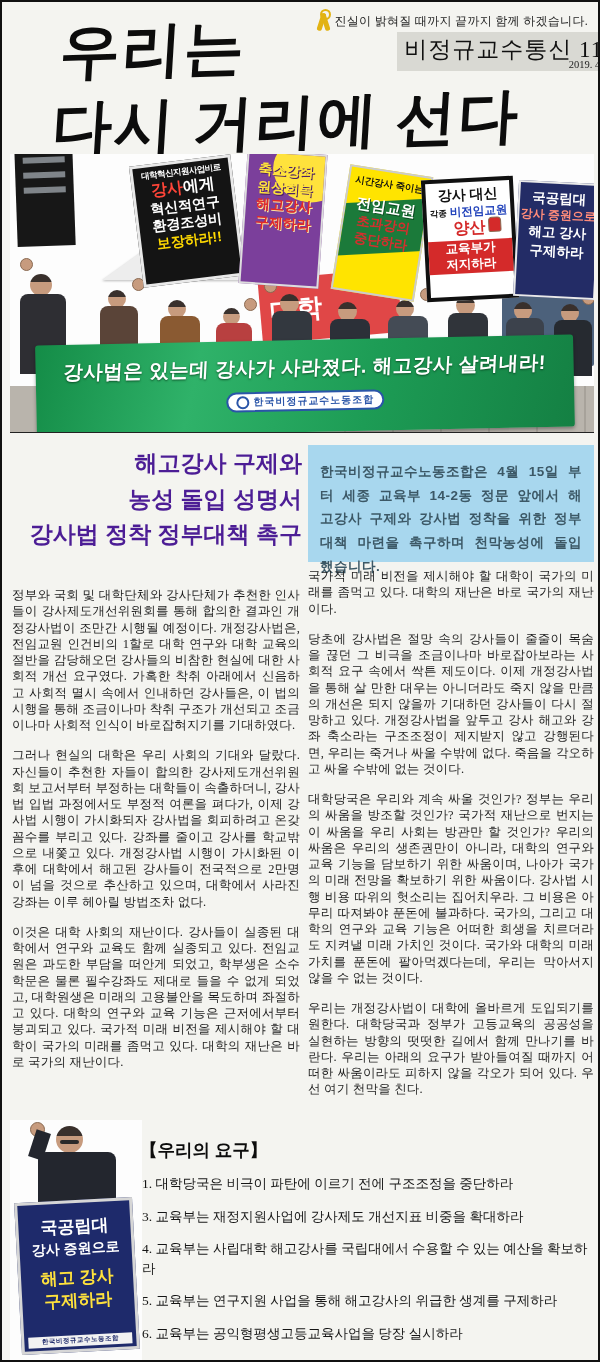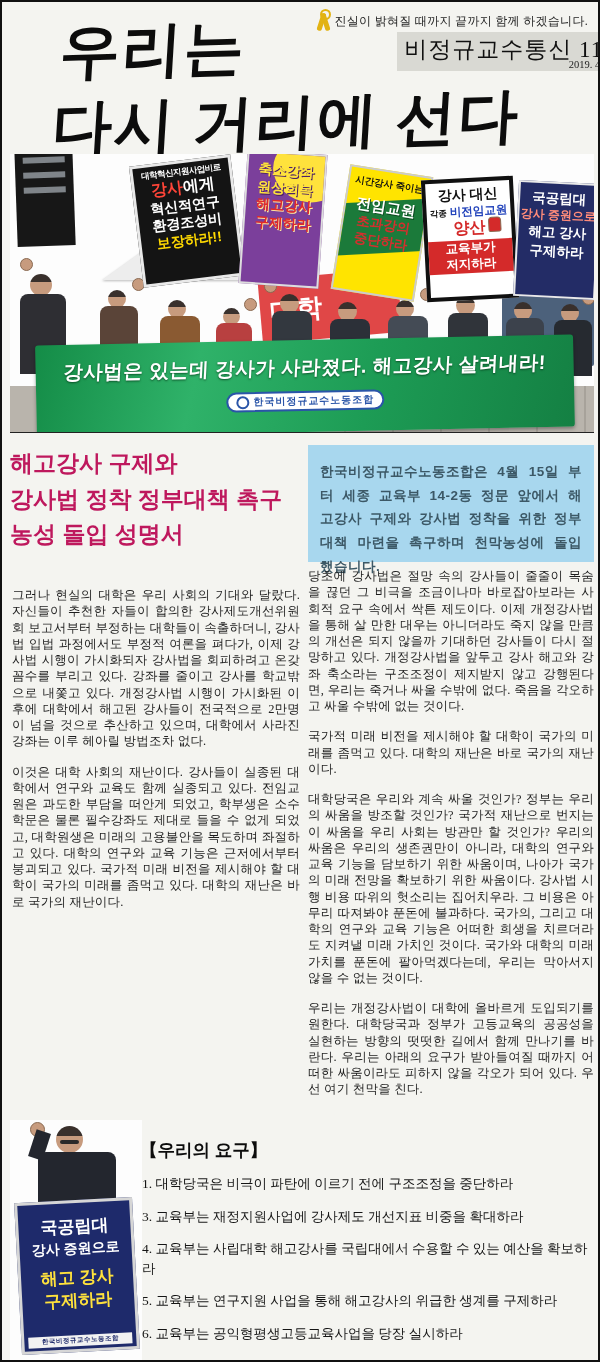--- a/index.html
+++ b/index.html
@@ -75,22 +75,22 @@
   .fist{position:absolute; width:11px; height:11px; border-radius:50%; background:#c79b7e; border:1px solid #8a6a52;}
   
   .gbanner{position:absolute; left:26px; top:186px; width:538px; height:92px; transform:rotate(-1.2deg);
       background:linear-gradient(104deg,#148c47,#2fb269 30%,#1d9c55 62%,#148043); border-radius:3px; box-shadow:0 2px 4px rgba(0,0,0,.35); text-align:center;}
   .gbanner .slogan{margin-top:14px; color:#fff; font-family:"Liberation Sans",sans-serif; font-weight:bold; font-size:19.5px; letter-spacing:.5px;
       text-shadow:0 1px 2px rgba(0,50,20,.7); white-space:nowrap; transform:skewX(-4deg);}
   .gbanner .unionrow{margin-top:10px; display:inline-flex; align-items:center; gap:4px; background:#fff; border:2px solid #2a55a8; border-radius:10px; padding:1px 8px;}
   .gbanner .ulogo{width:9px; height:9px; border:2px solid #2a55a8; border-radius:50%;}
   .gbanner .uname{color:#2a55a8; font-family:"Liberation Sans",sans-serif; font-weight:bold; font-size:10px; letter-spacing:1px;}
   
-  .stmt-title{position:absolute; left:8px; top:444px; width:292px; text-align:left;
-      font-family:"Liberation Sans",sans-serif; font-weight:bold; font-size:23px; line-height:1.55; color:#be185d;}
+  .stmt-title{position:absolute; left:8px; top:444px; width:292px; text-align:right;
+      font-family:"Liberation Sans",sans-serif; font-weight:bold; font-size:23px; line-height:1.55; color:#4c1d95;}
   .intro-box{position:absolute; left:306px; top:443px; width:286px; height:117px; background:#a8d7ee; box-sizing:border-box;
       padding:15px 12px; font-family:"Liberation Sans",sans-serif; font-size:13.5px; font-weight:bold; color:#3c5866;
       line-height:1.75; letter-spacing:.5px; word-spacing:3px; text-align:justify; word-break:break-all;}
   
   .col{position:absolute; font-size:12.5px; line-height:1.30; text-align:justify; word-break:break-all; color:#1d1d1d; letter-spacing:.2px;}
   .col p{margin:0 0 14px 0;}
   .col-left{left:10px; top:585px; width:288px;}
   .col-right{left:306px; top:566px; width:286px;}
   
   .bphoto{position:absolute; left:8px; top:1118px; width:132px; height:240px; background:#fdfdfd; overflow:hidden;}
@@ -228,33 +228,34 @@
       <div class="slogan">강사법은 있는데 강사가 사라졌다. 해고강사 살려내라!</div>
       <div class="unionrow">
         <span class="ulogo"></span>
         <span class="uname">한국비정규교수노동조합</span>
       </div>
     </div>
   </div>
 
   <div class="stmt-title">
     <div>해고강사 구제와</div>
+    <div>농성 돌입 성명서</div>
     <div>강사법 정착 정부대책 촉구</div>
-    <div>농성 돌입 성명서</div>
   </div>
 
   <div class="intro-box">한국비정규교수노동조합은 4월 15일 부터 세종 교육부 14-2동 정문 앞에서 해고강사 구제와 강사법 정착을 위한 정부대책 마련을 촉구하며 천막농성에 돌입했습니다.</div>
 
   <div class="col col-left">
+    <p>정부와 국회 및 대학단체와 강사단체가 추천한 인사들이 강사제도개선위원회를 통해 합의한 결과인 개정강사법이 조만간 시행될 예정이다. 개정강사법은, 전임교원 인건비의 1할로 대학 연구와 대학 교육의 절반을 감당해오던 강사들의 비참한 현실에 대한 사회적 개선 요구였다. 가혹한 착취 아래에서 신음하고 사회적 멸시 속에서 인내하던 강사들은, 이 법의 시행을 통해 조금이나마 착취 구조가 개선되고 조금이나마 사회적 인식이 바로잡혀지기를 기대하였다.</p>
     <p>그러나 현실의 대학은 우리 사회의 기대와 달랐다. 자신들이 추천한 자들이 합의한 강사제도개선위원회 보고서부터 부정하는 대학들이 속출하더니, 강사법 입법 과정에서도 부정적 여론을 펴다가, 이제 강사법 시행이 가시화되자 강사법을 회피하려고 온갖 꼼수를 부리고 있다. 강좌를 줄이고 강사를 학교밖으로 내쫓고 있다. 개정강사법 시행이 가시화된 이후에 대학에서 해고된 강사들이 전국적으로 2만명이 넘을 것으로 추산하고 있으며, 대학에서 사라진 강좌는 이루 헤아릴 방법조차 없다.</p>
     <p>이것은 대학 사회의 재난이다. 강사들이 실종된 대학에서 연구와 교육도 함께 실종되고 있다. 전임교원은 과도한 부담을 떠안게 되었고, 학부생은 소수학문은 물론 필수강좌도 제대로 들을 수 없게 되었고, 대학원생은 미래의 고용불안을 목도하며 좌절하고 있다. 대학의 연구와 교육 기능은 근저에서부터 붕괴되고 있다. 국가적 미래 비전을 제시해야 할 대학이 국가의 미래를 좀먹고 있다. 대학의 재난은 바로 국가의 재난이다.</p>
   </div>
   <div class="col col-right">
+    <p>국가적 미래 비전을 제시해야 할 대학이 국가의 미래를 좀먹고 있다. 대학의 재난은 바로 국가의 재난이다.</p>
     <p>당초에 강사법은 절망 속의 강사들이 줄줄이 목숨을 끊던 그 비극을 조금이나마 바로잡아보라는 사회적 요구 속에서 싹튼 제도이다. 이제 개정강사법을 통해 살 만한 대우는 아니더라도 죽지 않을 만큼의 개선은 되지 않을까 기대하던 강사들이 다시 절망하고 있다. 개정강사법을 앞두고 강사 해고와 강좌 축소라는 구조조정이 제지받지 않고 강행된다면, 우리는 죽거나 싸울 수밖에 없다. 죽음을 각오하고 싸울 수밖에 없는 것이다.</p>
-    <p>국가적 미래 비전을 제시해야 할 대학이 국가의 미래를 좀먹고 있다. 대학의 재난은 바로 국가의 재난이다.</p>
     <p>대학당국은 우리와 계속 싸울 것인가? 정부는 우리의 싸움을 방조할 것인가? 국가적 재난으로 번지는 이 싸움을 우리 사회는 방관만 할 것인가? 우리의 싸움은 우리의 생존권만이 아니라, 대학의 연구와 교육 기능을 담보하기 위한 싸움이며, 나아가 국가의 미래 전망을 확보하기 위한 싸움이다. 강사법 시행 비용 따위의 헛소리는 집어치우라. 그 비용은 아무리 따져봐야 푼돈에 불과하다. 국가의, 그리고 대학의 연구와 교육 기능은 어떠한 희생을 치르더라도 지켜낼 미래 가치인 것이다. 국가와 대학의 미래 가치를 푼돈에 팔아먹겠다는데, 우리는 막아서지 않을 수 없는 것이다.</p>
     <p>우리는 개정강사법이 대학에 올바르게 도입되기를 원한다. 대학당국과 정부가 고등교육의 공공성을 실현하는 방향의 떳떳한 길에서 함께 만나기를 바란다. 우리는 아래의 요구가 받아들여질 때까지 어떠한 싸움이라도 피하지 않을 각오가 되어 있다. 우선 여기 천막을 친다.</p>
   </div>
 
   <div class="bphoto">
     <span class="fist"></span>
     <span class="arm"></span>
     <span class="head"></span>
     <span class="glasses"></span>
     <span class="torso"></span>

